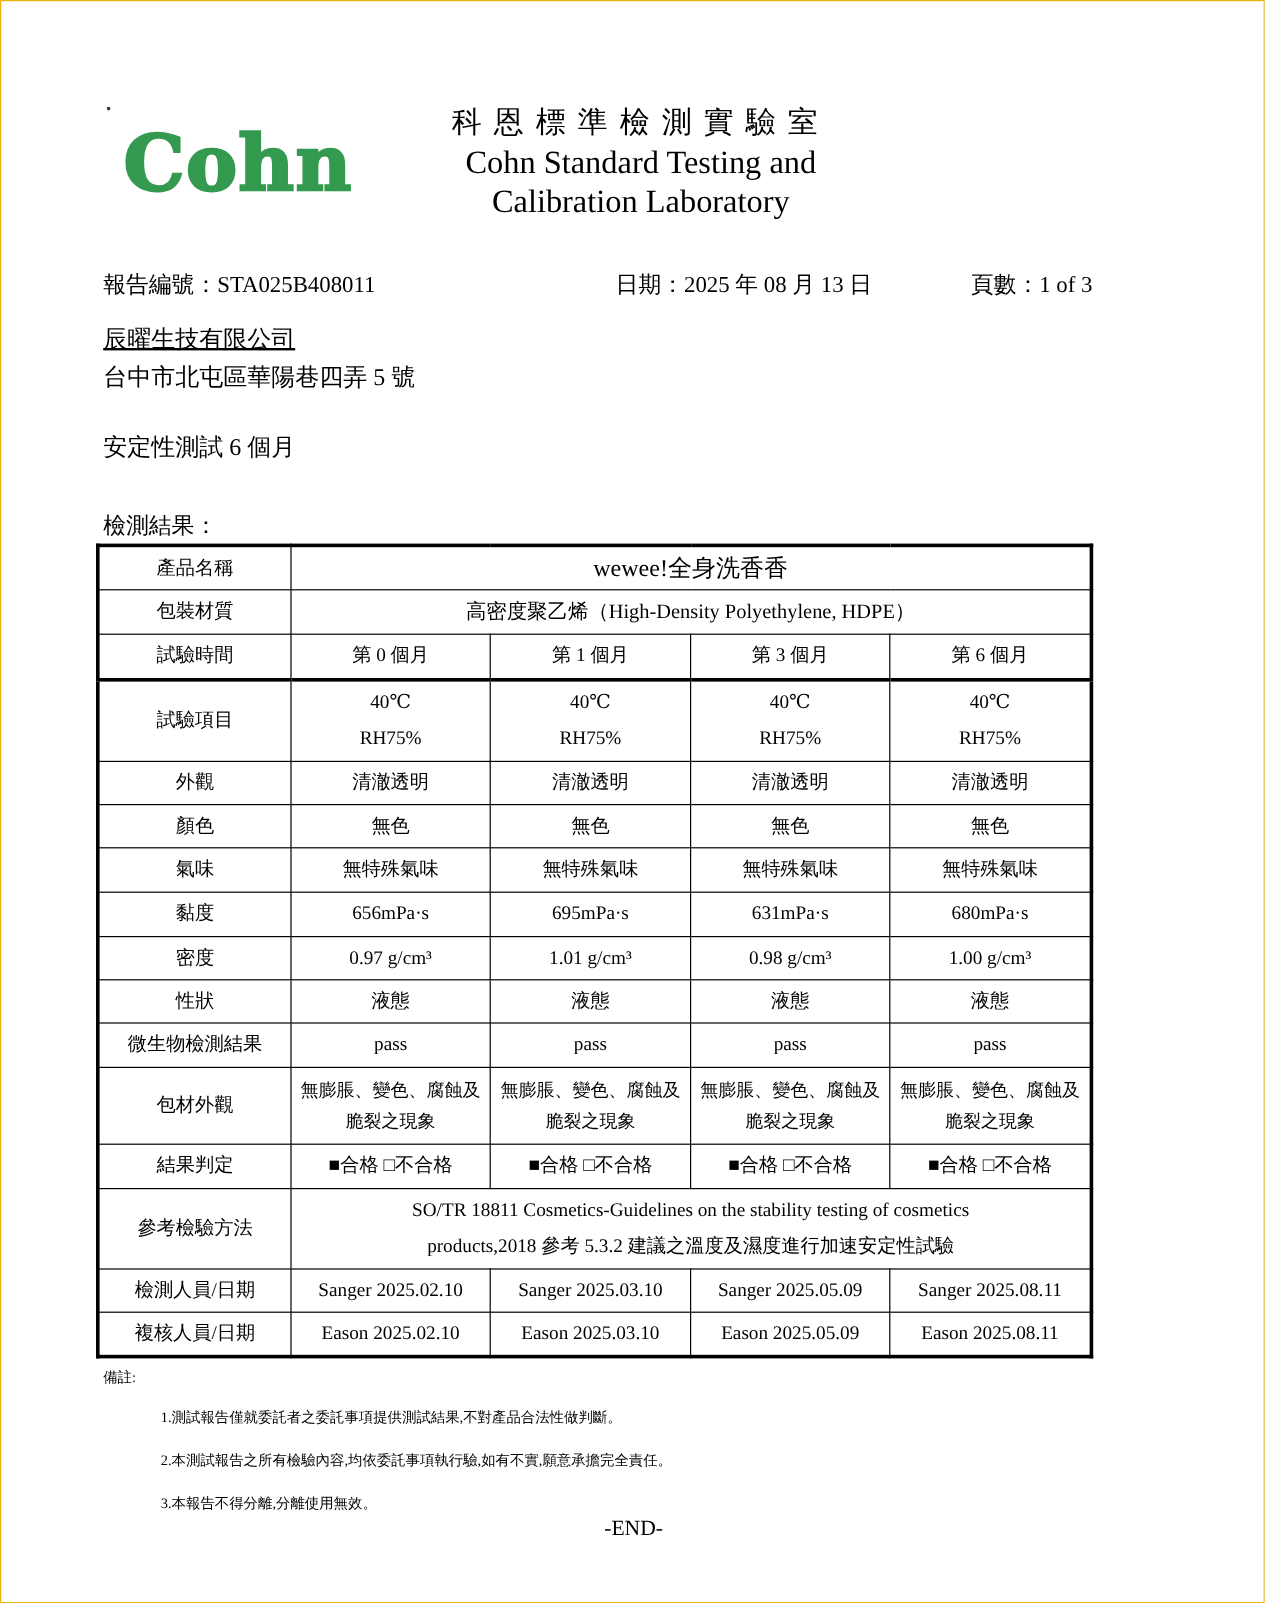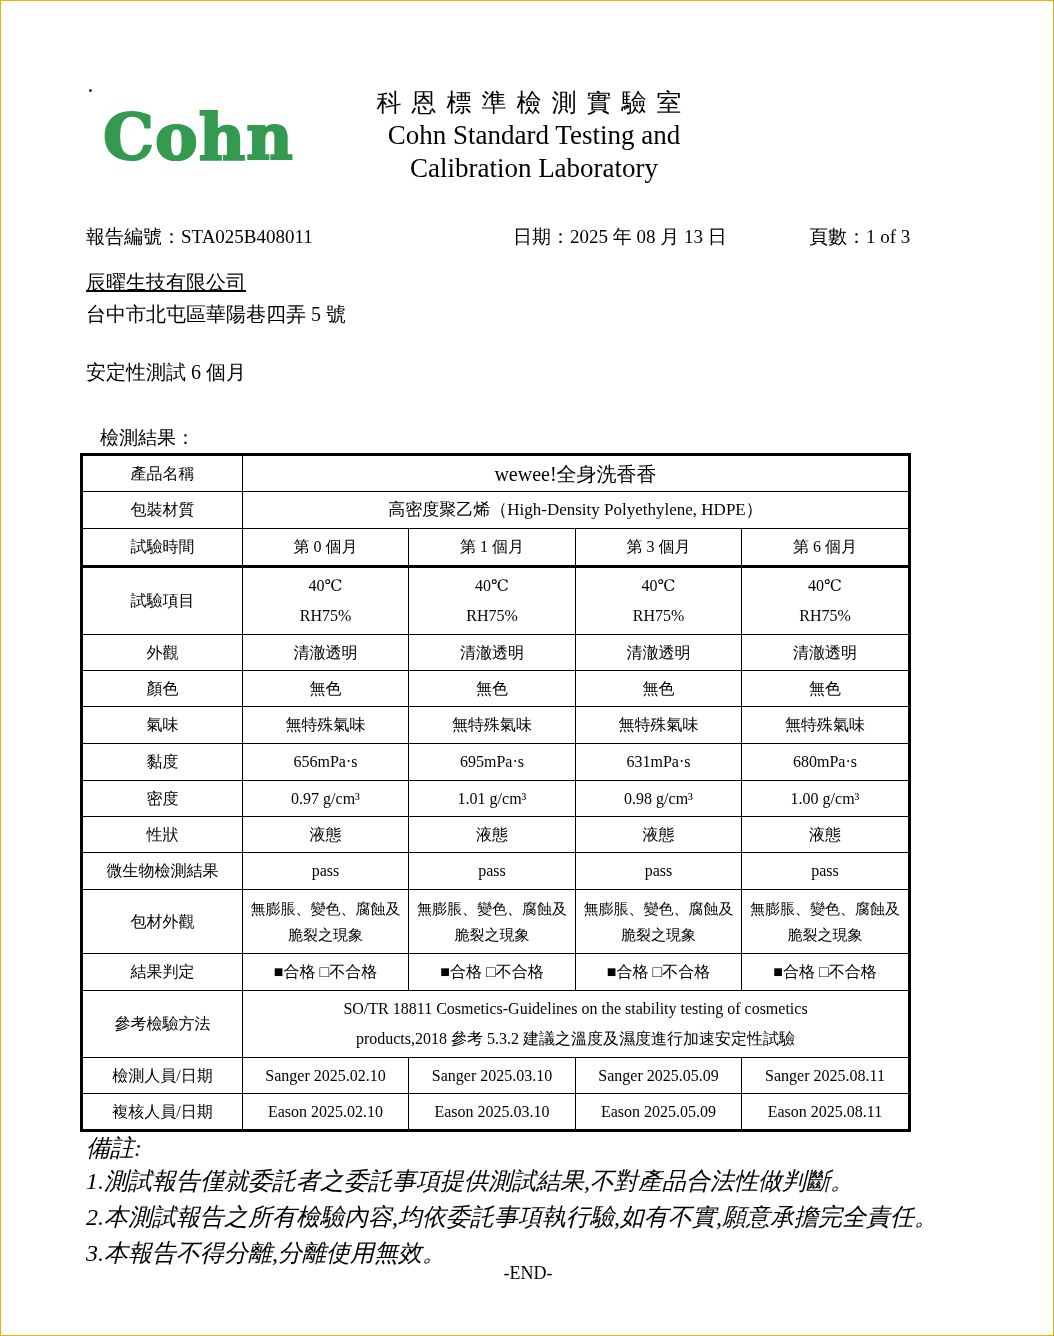--- a/index.html
+++ b/index.html
@@ -40,42 +40,42 @@
     font-weight: 500;
   }
   .title-en { font-size: 27px; line-height: 33px; }
   .meta-row { position: absolute; top: 223px; left: 0; width: 1054px; font-size: 19px; }
   .meta-report { position: absolute; left: 85px; top: 0; }
   .meta-date   { position: absolute; left: 512px; top: 0; text-align: right; }
   .meta-pages  { position: absolute; left: 808px; top: 0; }
   .company  { position: absolute; left: 85px; top: 268px; font-size: 20px; text-decoration: underline; }
   .address  { position: absolute; left: 85px; top: 300px; font-size: 20px; }
   .test-title { position: absolute; left: 85px; top: 358px; font-size: 20px; }
-  .results-label { position: absolute; left: 85px; top: 424px; font-size: 19px; margin-left: 14px; }
+  .results-label { position: absolute; left: 85px; top: 424px; font-size: 19px; }
   table.report {
     position: absolute; left: 79px; top: 452px;
     width: 828px;
     border-collapse: collapse; table-layout: fixed;
     border: 3px solid #000;
     font-size: 16px;
   }
   table.report td {
     border: 1px solid #000;
     text-align: center; vertical-align: middle;
     padding: 0 6px;
     line-height: 26px;
   }
   tr.thick-bottom td { border-bottom: 3px solid #000; }
   td.lab { font-size: 16px; }
   .two-line div { line-height: 30px; }
   .wrap-cell { line-height: 29px; font-size: 15px; padding: 0 10px; }
   .method-cell div { line-height: 30px; font-size: 16px; }
-  .notes { position: absolute; left: 85px; top: 1132px; width: 900px; font-size: 24px; font-style: italic; }
+  .notes { position: absolute; left: 85px; top: 1132px; width: 900px; font-size: 12px; }
   .notes .note-label { line-height: 30px; }
-  .notes .note-item { line-height: 36px; }
+  .notes .note-item { line-height: 36px; margin-left: 48px; }
   .end-marker {
     position: absolute; left: 0; top: 1262px; width: 1054px;
     text-align: center; font-size: 18px;
   }
 </style>
 </head>
 <body>
 
 <div class="page">
 

